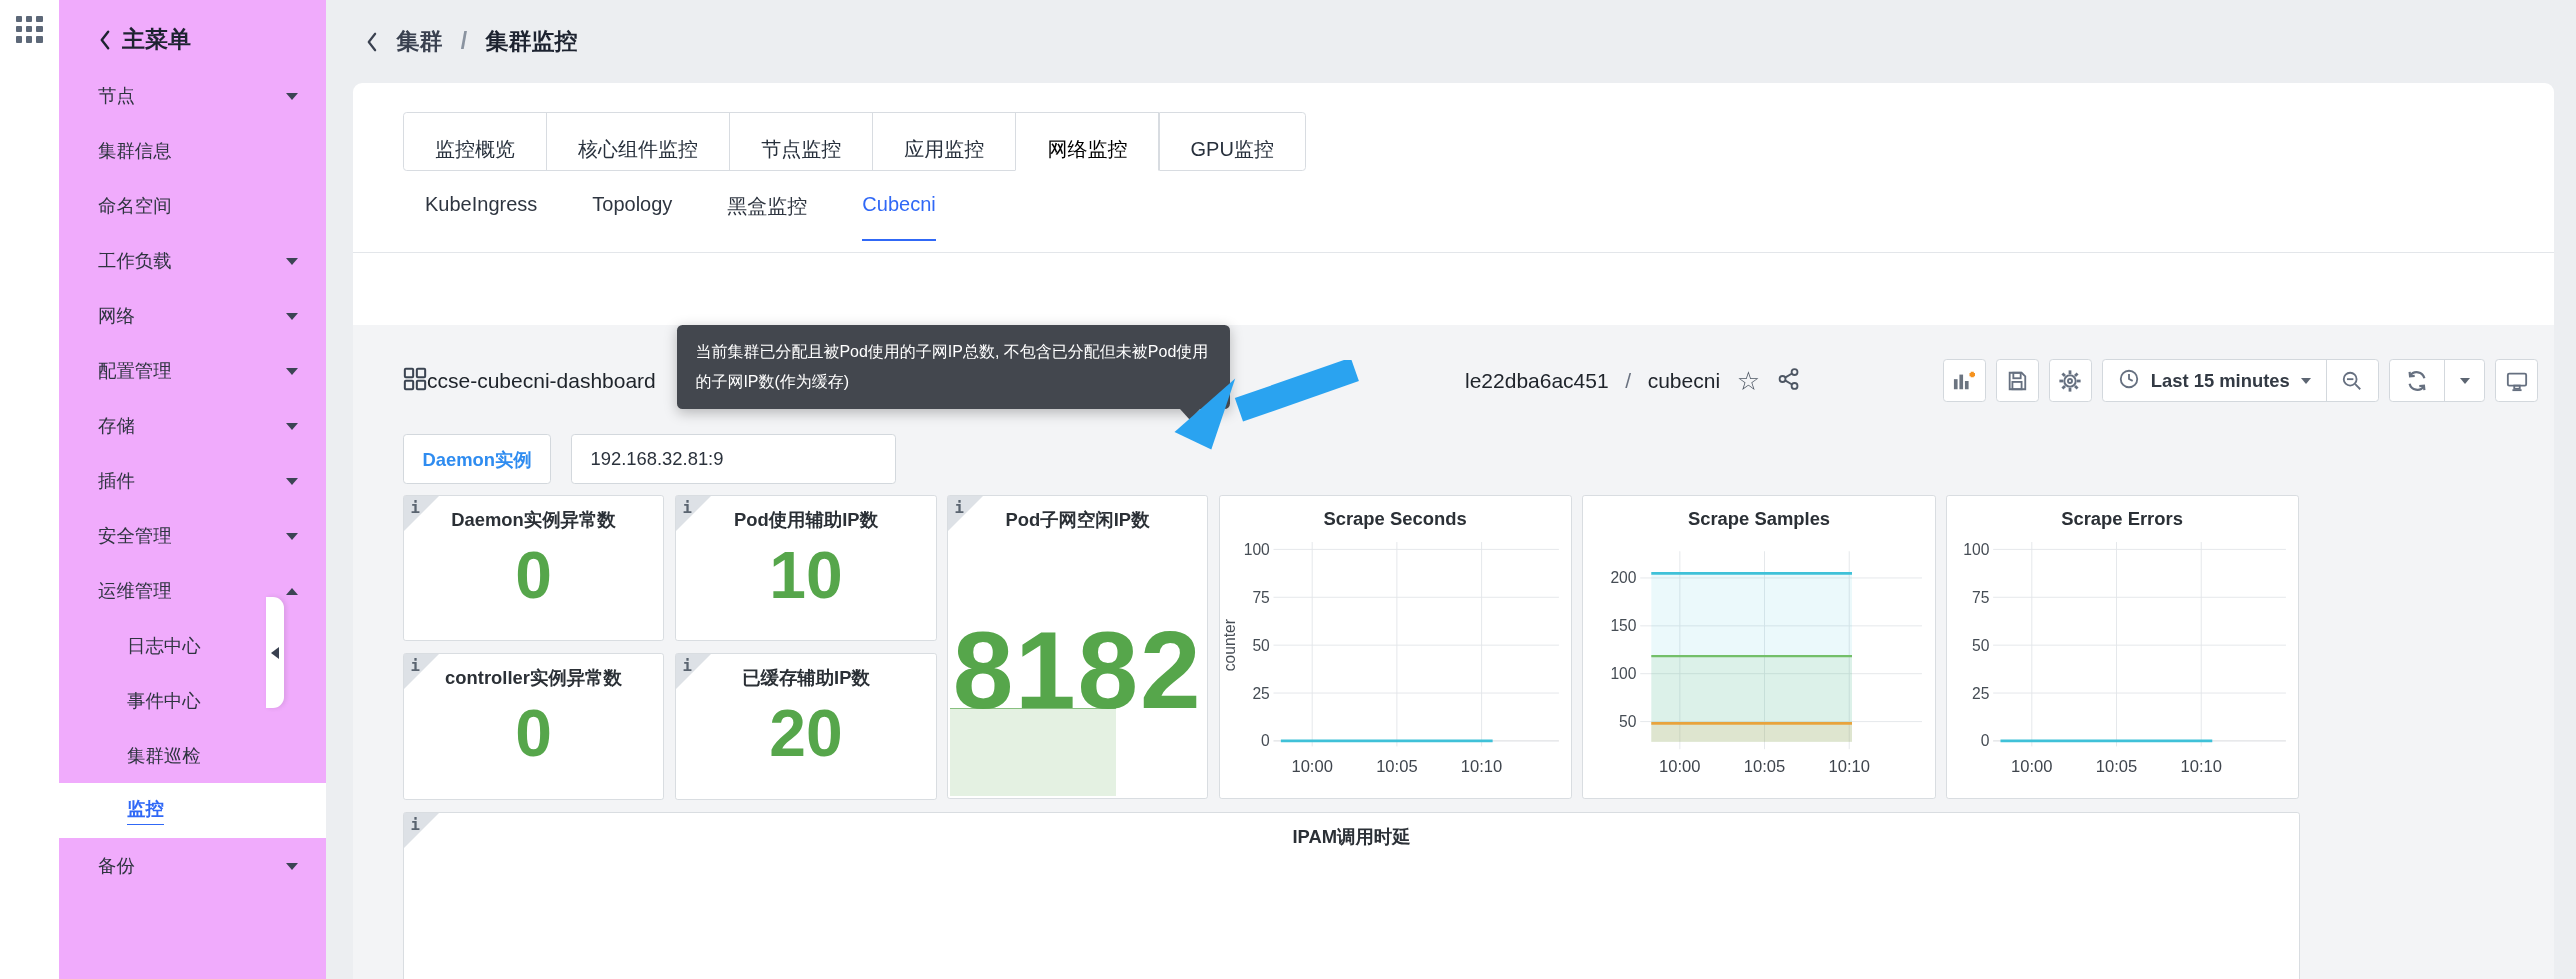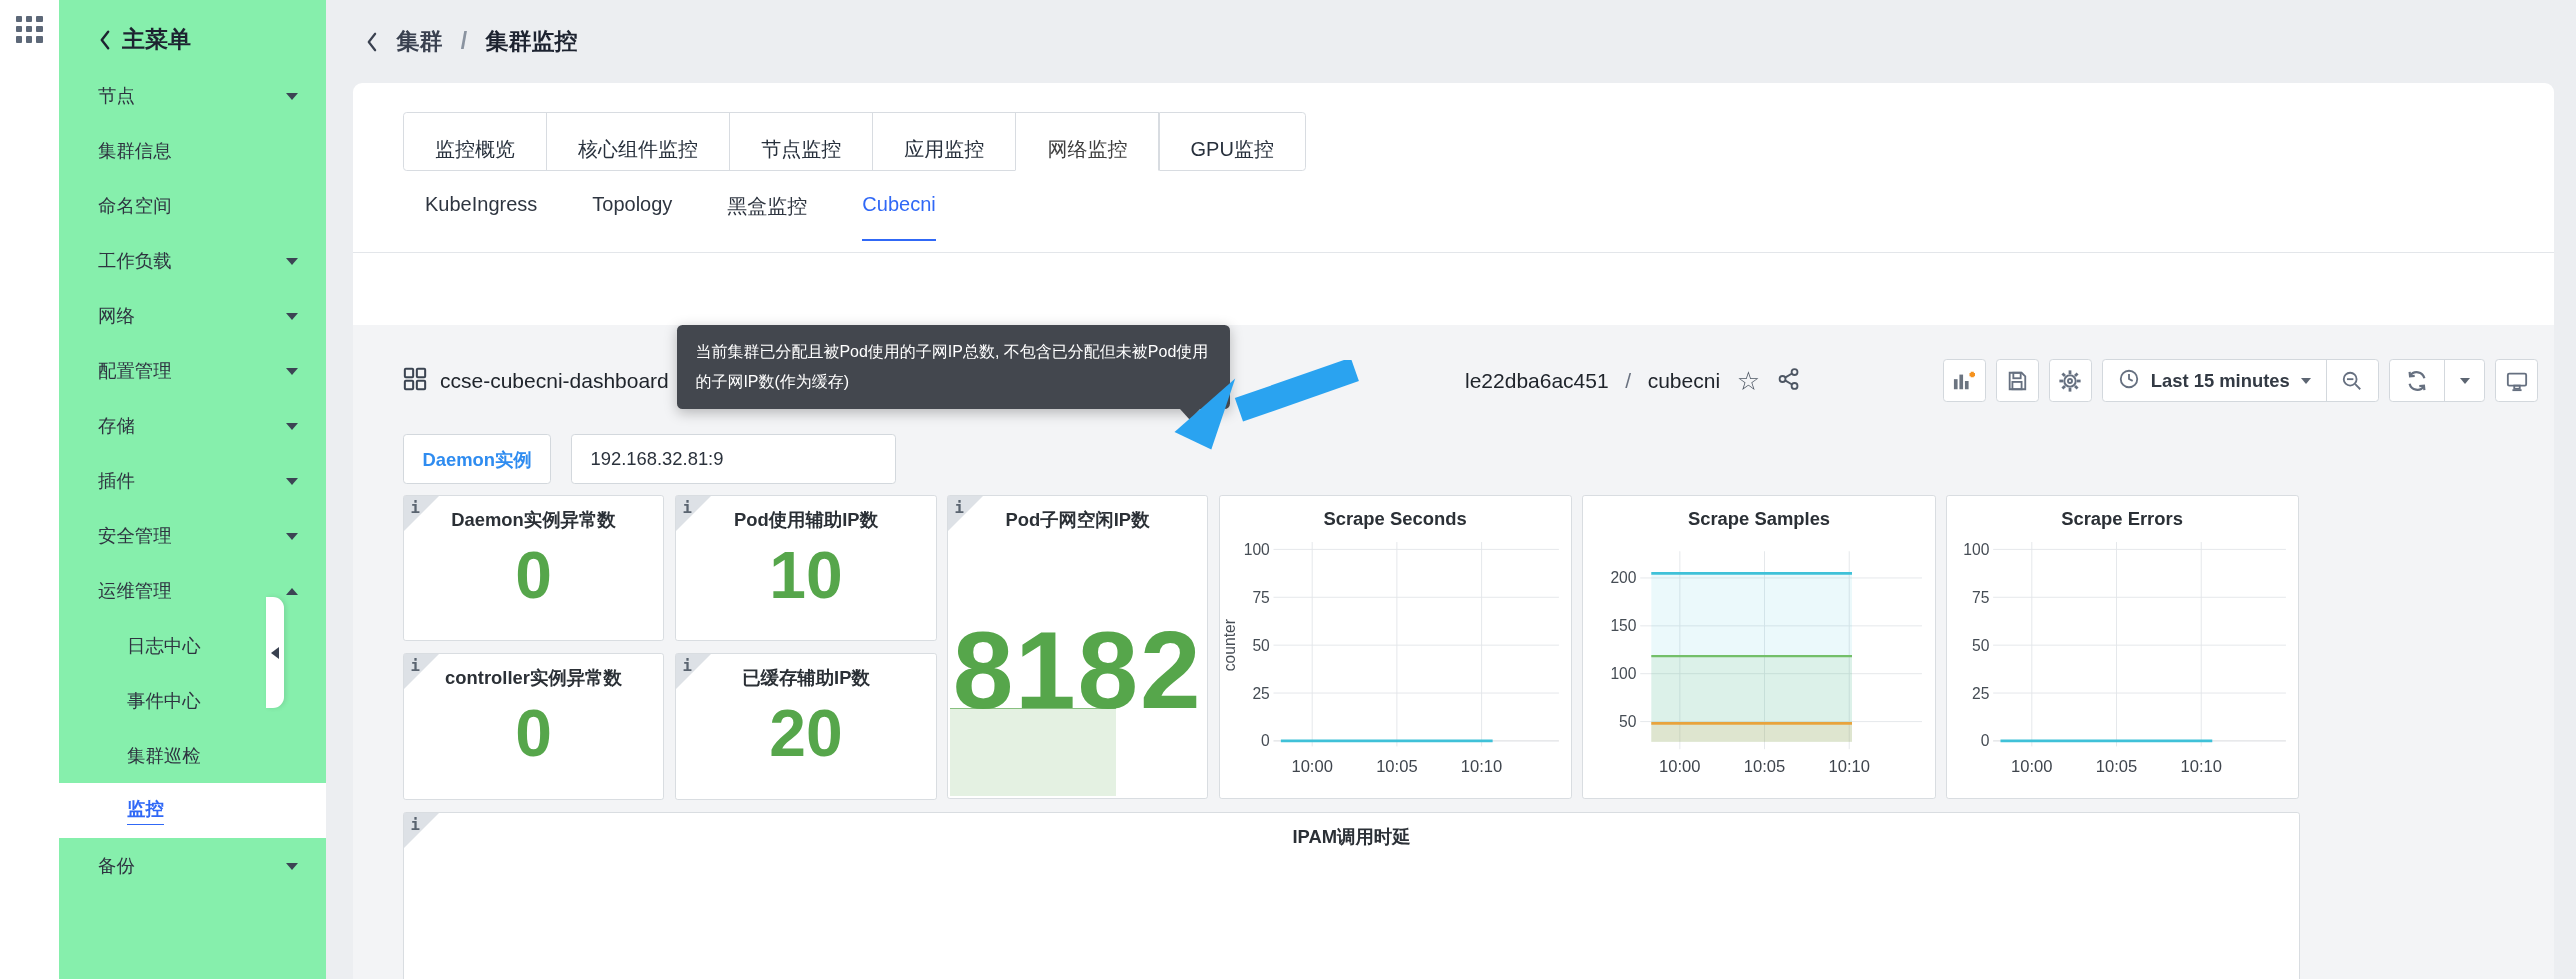--- a/index.html
+++ b/index.html
@@ -6,21 +6,21 @@
   html,body { width:2576px; height:979px; font-family:"Liberation Sans","DejaVu Sans",sans-serif; }
   .app { position:relative; width:2576px; height:979px; background:#eceef1; overflow:hidden; }
 
   
   .rail { position:absolute; left:0; top:0; width:59px; height:979px; background:#ffffff; z-index:5; }
   .waffle { position:absolute; left:15.7px; top:15.7px; width:29.5px; height:29.5px; display:grid;
             grid-template-columns:repeat(3,6.5px); grid-template-rows:repeat(3,6.5px); gap:3.7px; cursor:pointer; }
   .waffle i { background:#5d6878; border-radius:0.9px; }
 
   
-  .sidebar { position:absolute; left:59px; top:0; width:267px; height:979px; background:#86efac; z-index:4; }
+  .sidebar { position:absolute; left:59px; top:0; width:267px; height:979px; background:#f0abfc; z-index:4; }
   .sb-head { display:flex; align-items:center; gap:11px; padding:24px 0 13px 39px;
              font-size:23px; font-weight:bold; color:#1d2330; cursor:pointer; }
   .sb-item { position:relative; height:55px; display:flex; align-items:center; padding-left:39px;
              font-size:18.4px; color:#2e3440; cursor:pointer; }
   .sb-item.child { padding-left:68px; }
   .sb-item.active { background:#ffffff; }
   .sb-item.active .lbl { color:#3068f6; border-bottom:1.8px solid #3068f6; padding-bottom:2.8px; font-weight:bold; }
   .caret { position:absolute; right:28px; top:50%; margin-top:-2.8px; width:0; height:0;
            border-left:6.5px solid transparent; border-right:6.5px solid transparent; border-top:7.4px solid #3c4454; }
   .caret.up { border-top:none; border-bottom:7.4px solid #3c4454; }
@@ -43,35 +43,35 @@
 
   .card { position:absolute; left:27px; right:22px; top:83px; bottom:0; background:#ffffff;
           border-radius:9.2px 9.2px 0 0; overflow:hidden; }
 
   
   .tabs { display:inline-flex; margin:29px 0 0 50px; }
   .tab { padding:8px 31px; height:59px; line-height:57px; font-size:20px; color:#27303c;
          background:#fff; border:0.9px solid #d8dce1; margin-left:-0.9px; cursor:pointer; white-space:nowrap; }
   .tab:first-child { margin-left:0; border-radius:3.7px 0 0 3.7px; }
   .tab:last-child { border-radius:0 3.7px 3.7px 0; }
-  .tab.active { color:#404040; border-bottom-color:#ffffff; }
+  .tab.active { color:#000000; border-bottom-color:#ffffff; }
 
   
   .subtabs { display:flex; gap:55px; margin:22px 0 12px 72px; height:48px; }
   .subtab { font-size:20px; color:#2e3540; cursor:pointer; padding-bottom:14.8px; }
   .subtab.active { color:#3068f6; border-bottom:2.8px solid #3068f6; }
   .subdivider { height:0.9px; background:#e3e6ea; margin-top:-0.9px; }
 
   
   .dash { position:absolute; left:0; right:0; top:242px; bottom:0; background:#f3f4f6;
           padding:0 15.7px 0 50px; }
 
   
   .toolbar { position:relative; display:flex; align-items:center; height:57px; margin-top:27px; }
-  .dash-title { display:flex; align-items:center; gap:13px; width:267px; overflow:hidden; white-space:nowrap; }
+  .dash-title { display:flex; align-items:center; width:267px; overflow:hidden; white-space:nowrap; }
   .dash-title .t { font-size:21px; color:#20252c; }
   .dash-mid { position:absolute; left:1062px; top:0; height:57px; display:flex; align-items:center; gap:16.6px; }
   .dash-mid .idpart { font-size:21px; color:#20252c; }
   .dash-mid .sep { color:#6a7280; font-size:21px; }
   .star { font-size:26px; color:#4d5663; cursor:pointer; font-family:"DejaVu Sans",sans-serif; }
   .tool-right { margin-left:auto; display:flex; align-items:center; gap:10px; }
   .tbtn { height:43px; min-width:43px; background:#fff; border:0.9px solid #d3d8dd; border-radius:3.7px;
           display:flex; align-items:center; justify-content:center; cursor:pointer; color:#667080; }
   .tgroup { display:flex; align-items:stretch; background:#fff; border:0.9px solid #d3d8dd; border-radius:3.7px; }
   .tseg { display:flex; align-items:center; gap:11px; padding:0 14.8px; height:41px; cursor:pointer; }

